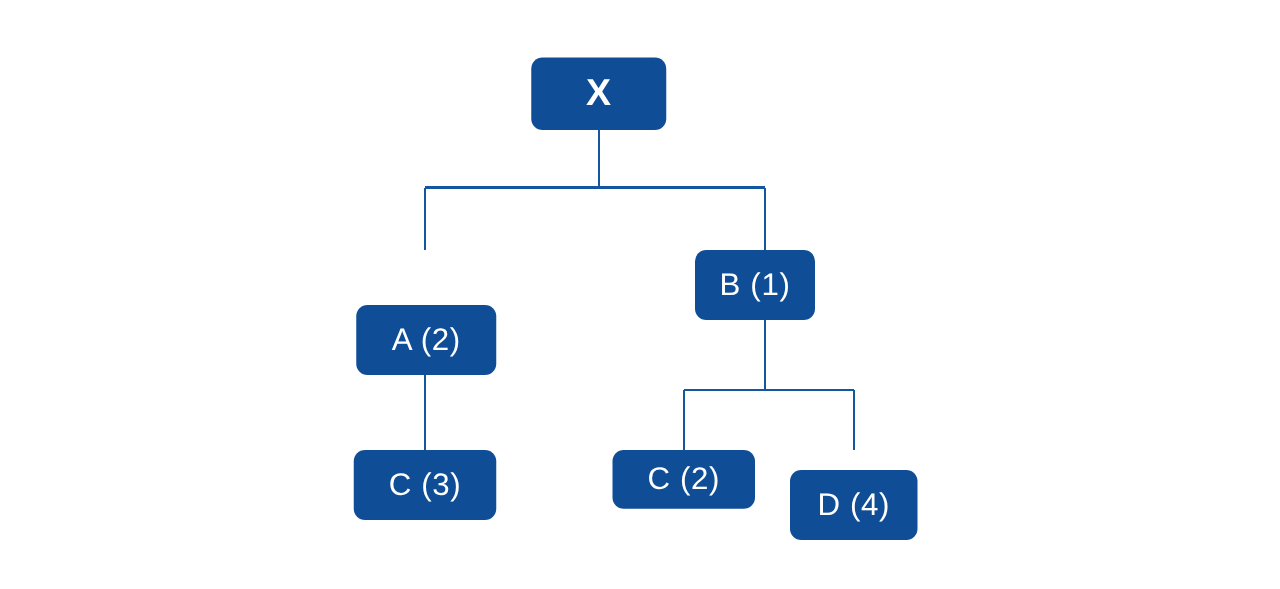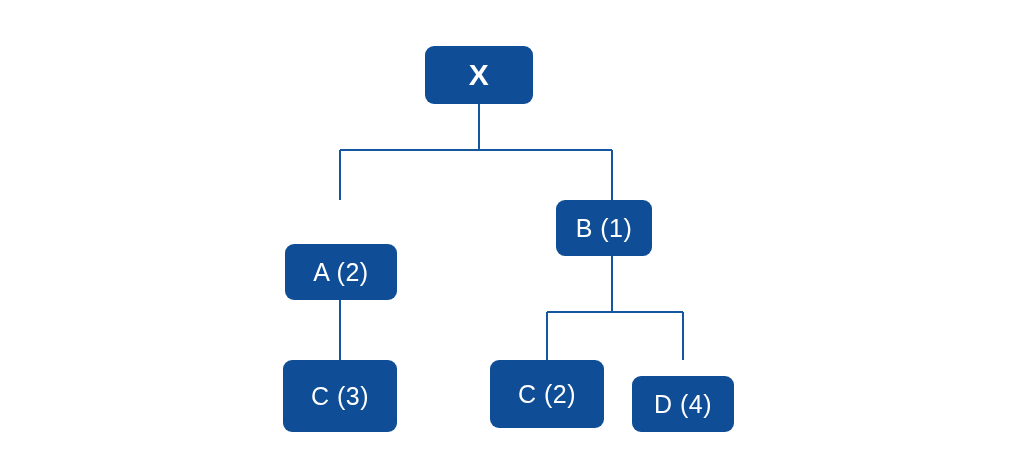--- a/index.html
+++ b/index.html
@@ -63,27 +63,27 @@
     left: 556px;
     top: 200px;
     width: 96px;
     height: 56px;
   }
   
   .node.leaf-c3 {
     left: 283px;
     top: 360px;
     width: 114px;
-    height: 72px;
+    height: 56px;
   }
   .node.leaf-c2 {
     left: 490px;
     top: 360px;
     width: 114px;
-    height: 68px;
+    height: 47px;
   }
   .node.leaf-d4 {
     left: 632px;
     top: 376px;
     width: 102px;
     height: 56px;
   }
   .node.mid-a .node-label,
   .node.mid-b .node-label,
   .node.leaf-c3 .node-label,

